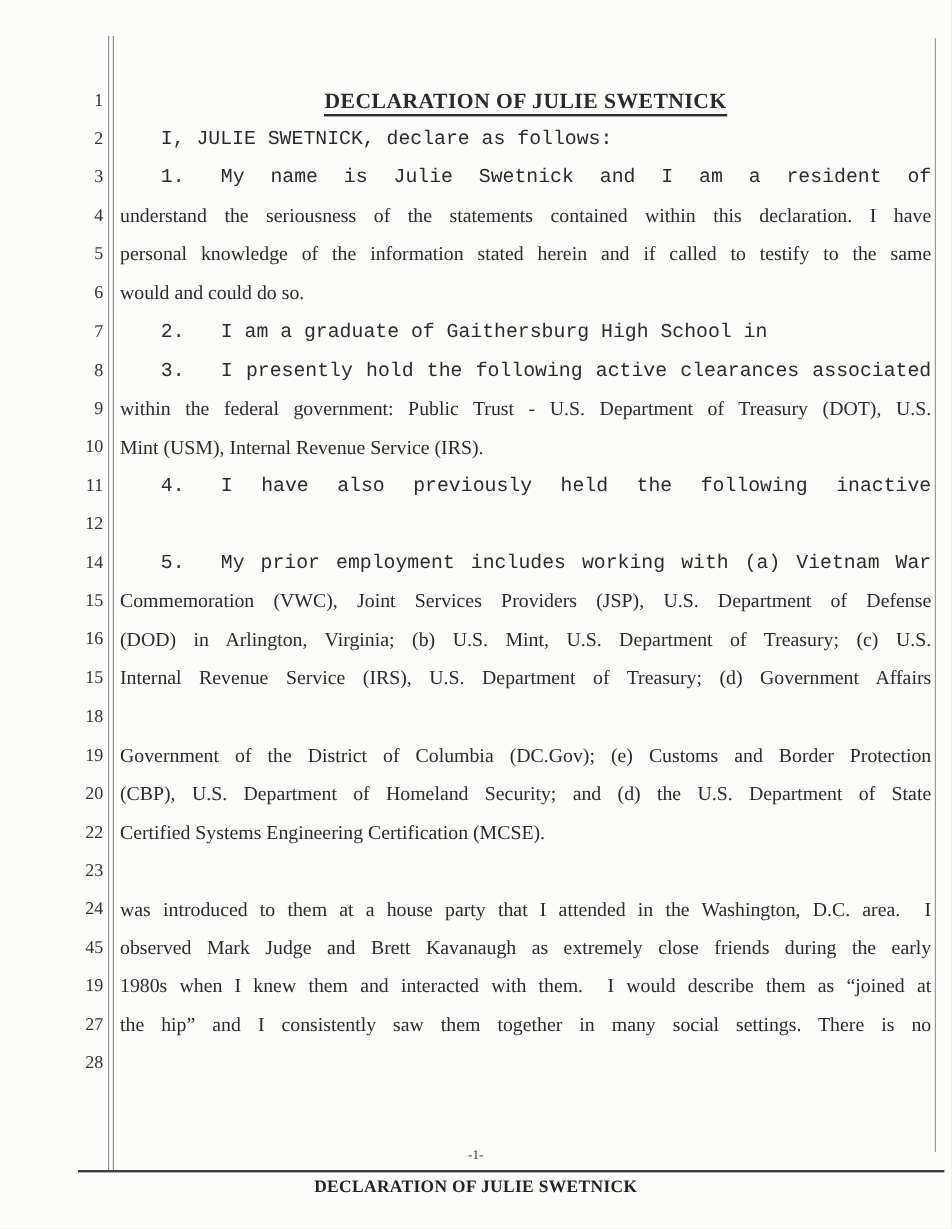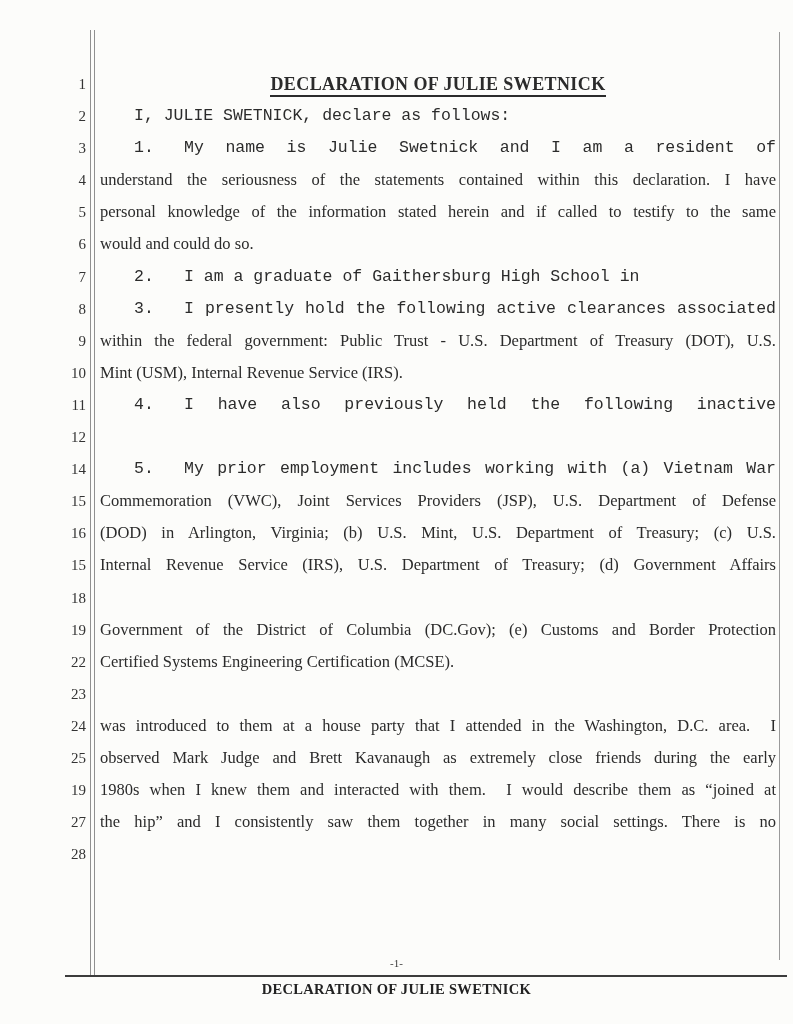--- a/index.html
+++ b/index.html
@@ -170,38 +170,42 @@
 
   <div class="row">
     <div class="num">18</div>
   </div>
 
   <div class="row">
     <div class="num">19</div>
     <div class="text justify">Government of the District of Columbia (DC.Gov); (e) Customs and Border Protection</div>
   </div>
 
+  <div class="row">
+    <div class="num">20</div>
+    <div class="text justify">(CBP), U.S. Department of Homeland Security; and (d) the U.S. Department of State</div>
+  </div>
 
 
   <div class="row">
     <div class="num">22</div>
     <div class="text wrapok">Certified Systems Engineering Certification (MCSE).</div>
   </div>
 
   <div class="row">
     <div class="num">23</div>
   </div>
 
   <div class="row">
     <div class="num">24</div>
     <div class="text justify">was introduced to them at a house party that I attended in the Washington, D.C. area.&nbsp; I</div>
   </div>
 
   <div class="row">
-    <div class="num">25</div>
+    <div class="num">45</div>
     <div class="text justify">observed Mark Judge and Brett Kavanaugh as extremely close friends during the early</div>
   </div>
 
   <div class="row">
     <div class="num">19</div>
     <div class="text justify">1980s when I knew them and interacted with them.&nbsp; I would describe them as “joined at</div>
   </div>
 
   <div class="row">
     <div class="num">27</div>

